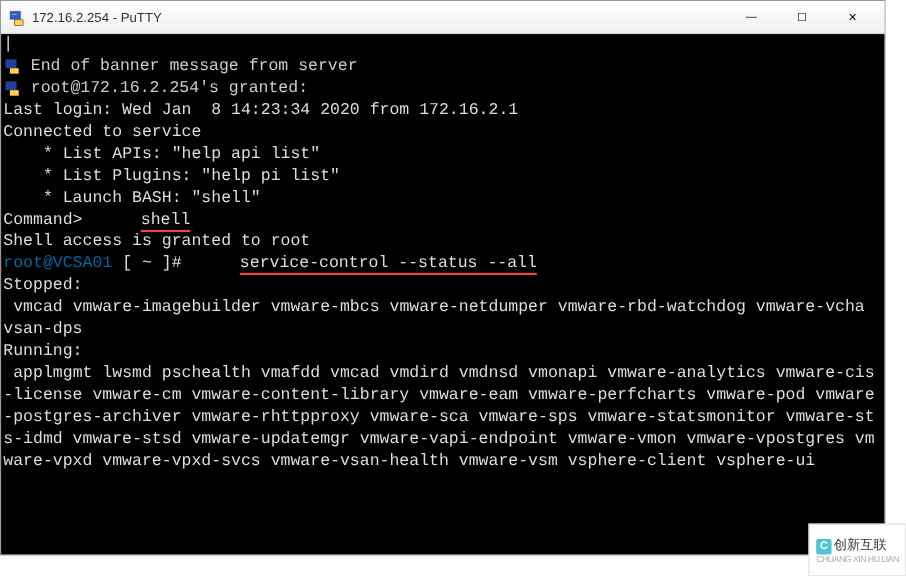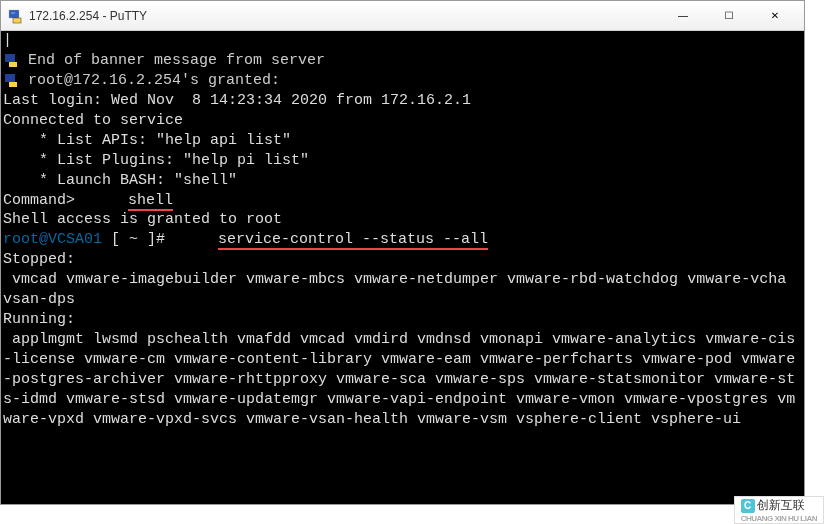--- a/index.html
+++ b/index.html
@@ -103,21 +103,21 @@
       width: 16px;
       height: 16px;
       vertical-align: middle;
     }
     .watermark {
       position: absolute;
       right: 0;
       bottom: 0;
       background: #fff;
       border: 1px solid #ddd;
-      padding: 0 6px;
+      padding: 10px 6px;
       font-size: 12px;
       color: #666;
       z-index: 10;
     }
     .watermark .logo-c {
       display: inline-block;
       width: 14px;
       height: 14px;
       background: #4fc3d8;
       color: #fff;
@@ -129,21 +129,20 @@
       margin-right: 2px;
     }
     .watermark .chinese {
       color: #333;
       font-weight: 500;
     }
     .watermark .sub {
       font-size: 8px;
       color: #aaa;
       letter-spacing: -0.5px;
-      font-weight: bold;
     }
   </style>
 </head>
 <body>
 
 <div class="window">
   <div class="title-bar">
     <span class="title-bar-icon">
       <svg viewBox="0 0 16 16">
           <rect x="2" y="2" width="10" height="8" fill="#20409a" stroke="#ccc" stroke-width="0.5"></rect>
@@ -163,21 +162,21 @@
   <div class="terminal">
     <div class="line white">|</div>
     <div class="line"><span class="inline-icon"><svg viewBox="0 0 16 16">
             <rect x="2" y="2" width="10" height="8" fill="#20409a"></rect>
             <rect x="6" y="10" width="8" height="5" fill="#ffd24a"></rect>
           </svg></span><span> End of banner message from server</span></div>
     <div class="line"><span class="inline-icon"><svg viewBox="0 0 16 16">
             <rect x="2" y="2" width="10" height="8" fill="#20409a"></rect>
             <rect x="6" y="10" width="8" height="5" fill="#ffd24a"></rect>
           </svg></span><span> root@172.16.2.254</span><span>'s granted:</span></div>
-    <div class="line white">Last login: Wed Nov  8 14:23:34 2020 from 172.16.2.1</div>
+    <div class="line white">Last login: Wed Jan  8 14:23:34 2020 from 172.16.2.1</div>
     <div class="line white">Connected to service</div>
     <div class="line"></div>
     <div class="line white">    * List APIs: "help api list"</div>
     <div class="line white">    * List Plugins: "help pi list"</div>
     <div class="line white">    * Launch BASH: "shell"</div>
     <div class="line"></div>
     <div class="line white"><span>Command&gt; </span><span class="underline-marker">shell</span></div>
     <div class="line white">Shell access is granted to root</div>
     <div class="line"><span class="red">root@VCSA01</span><span class="white"> [ ~ ]# </span><span class="white underline-marker">service-control --status --all</span></div>
     <div class="line white">Stopped:</div>

